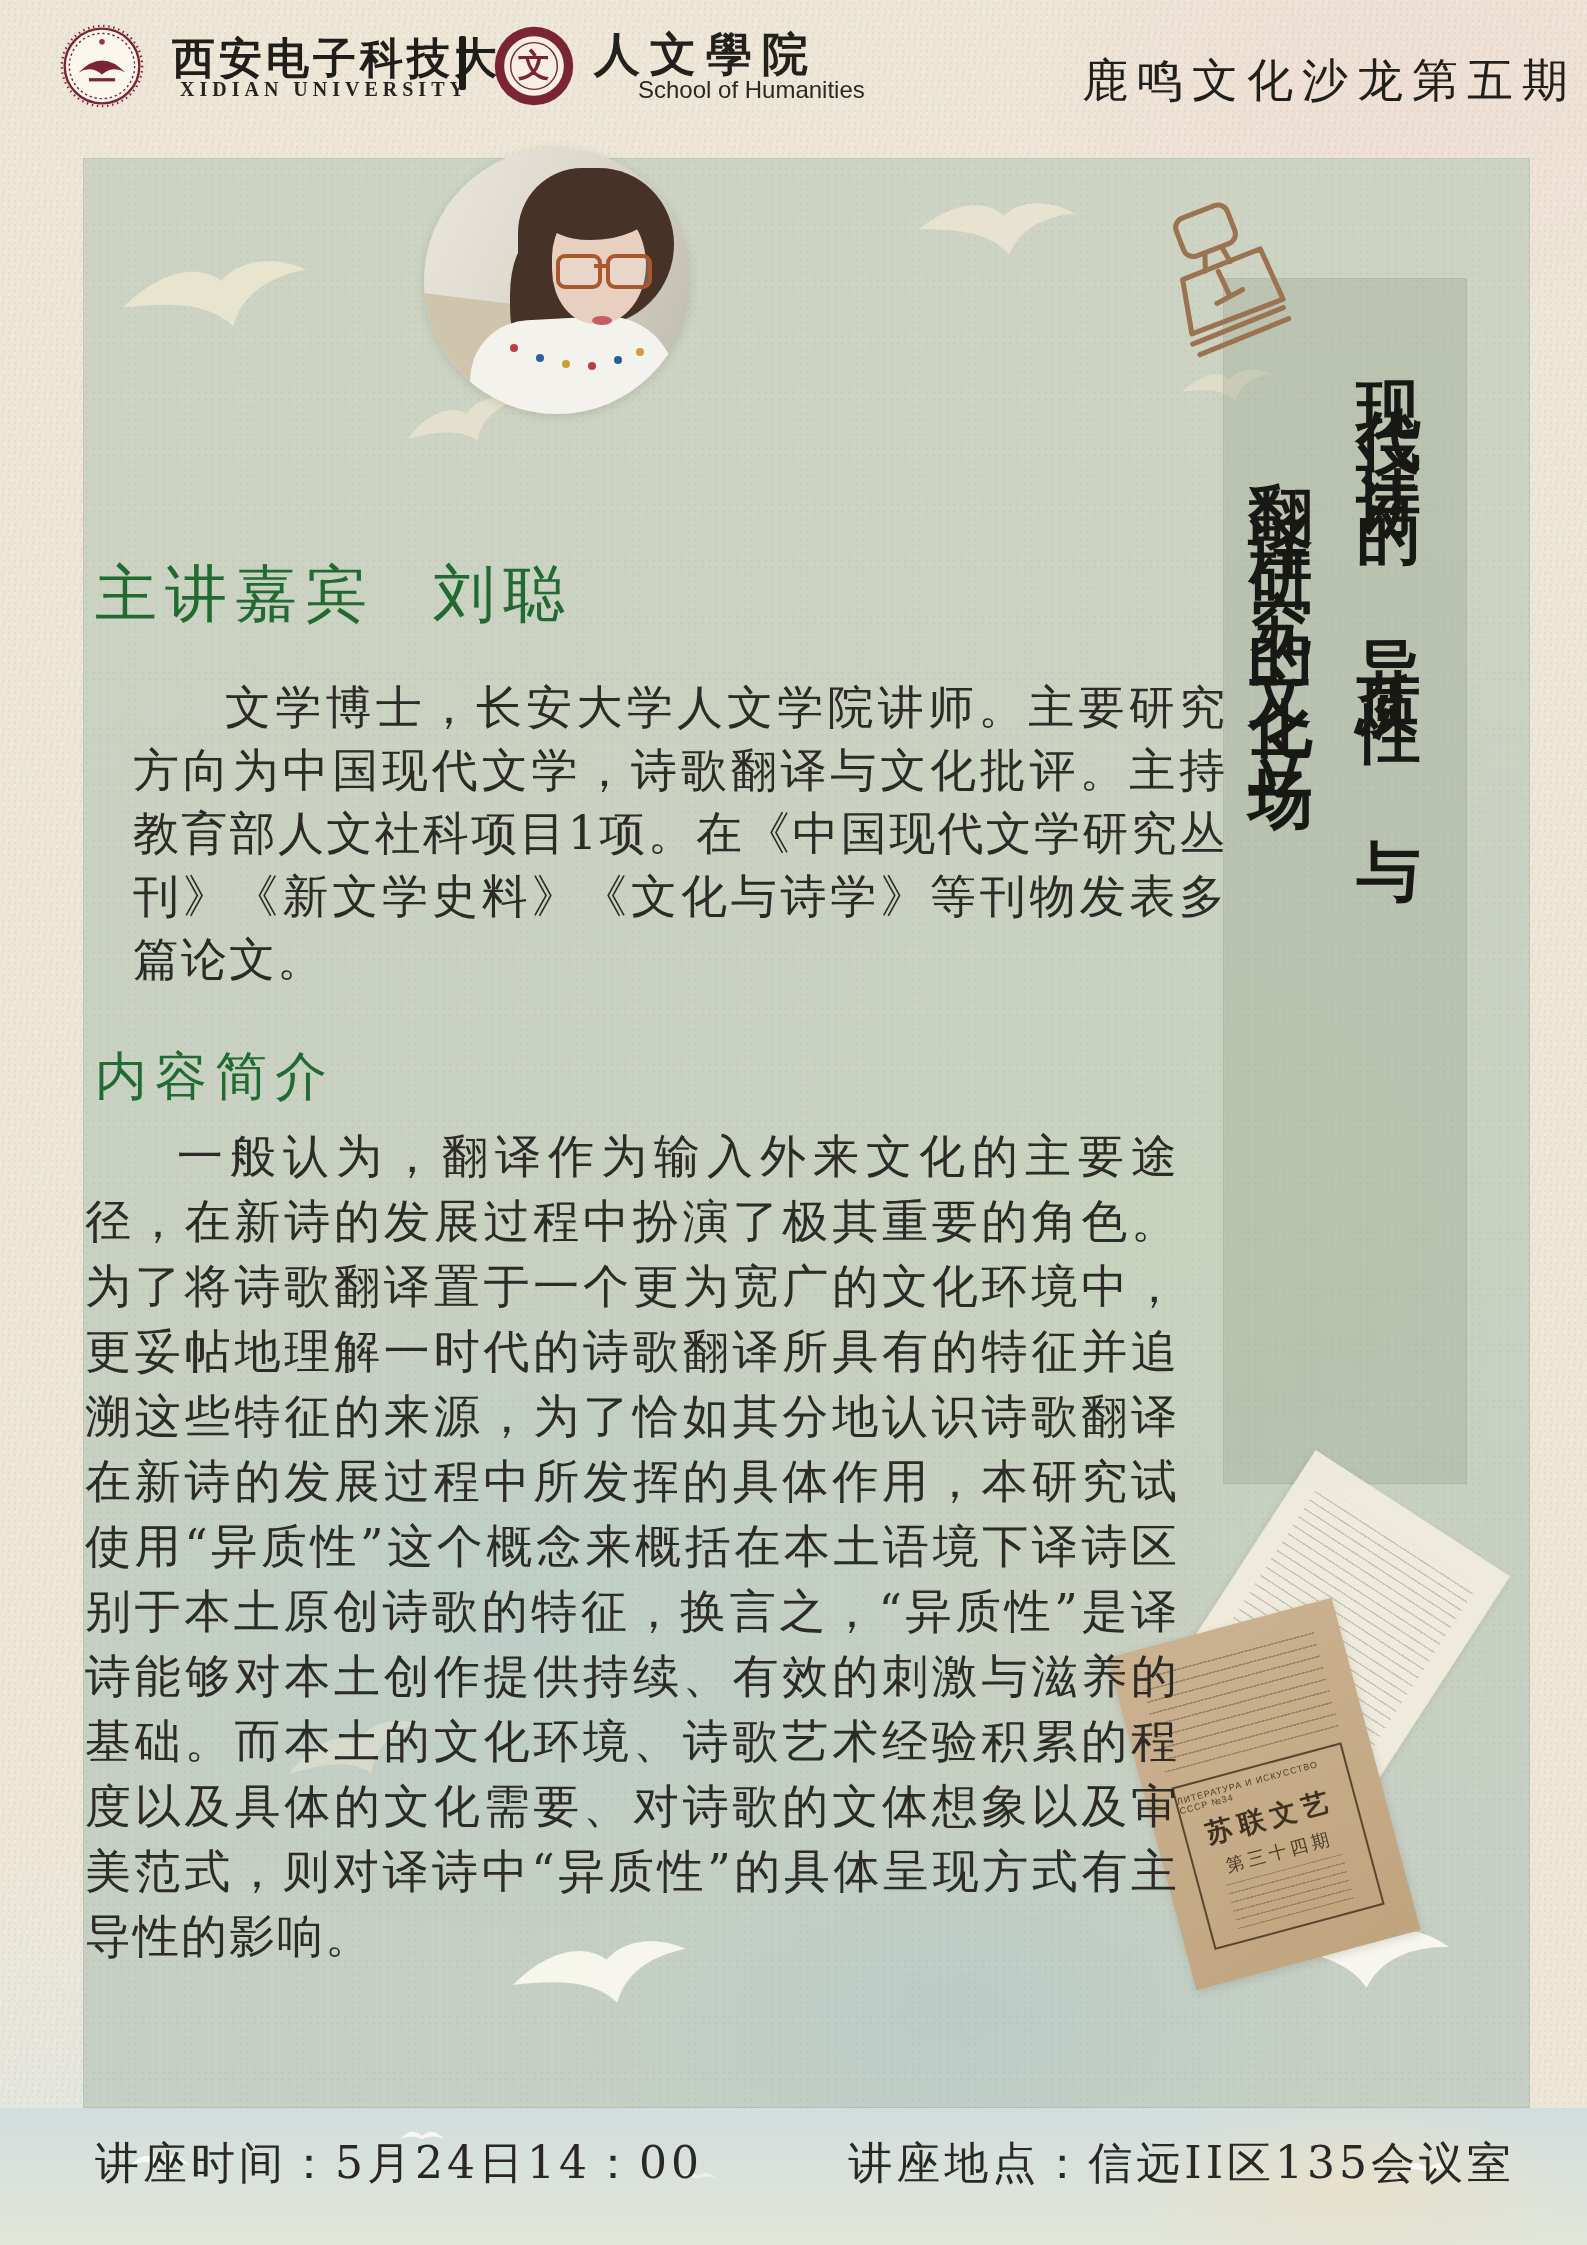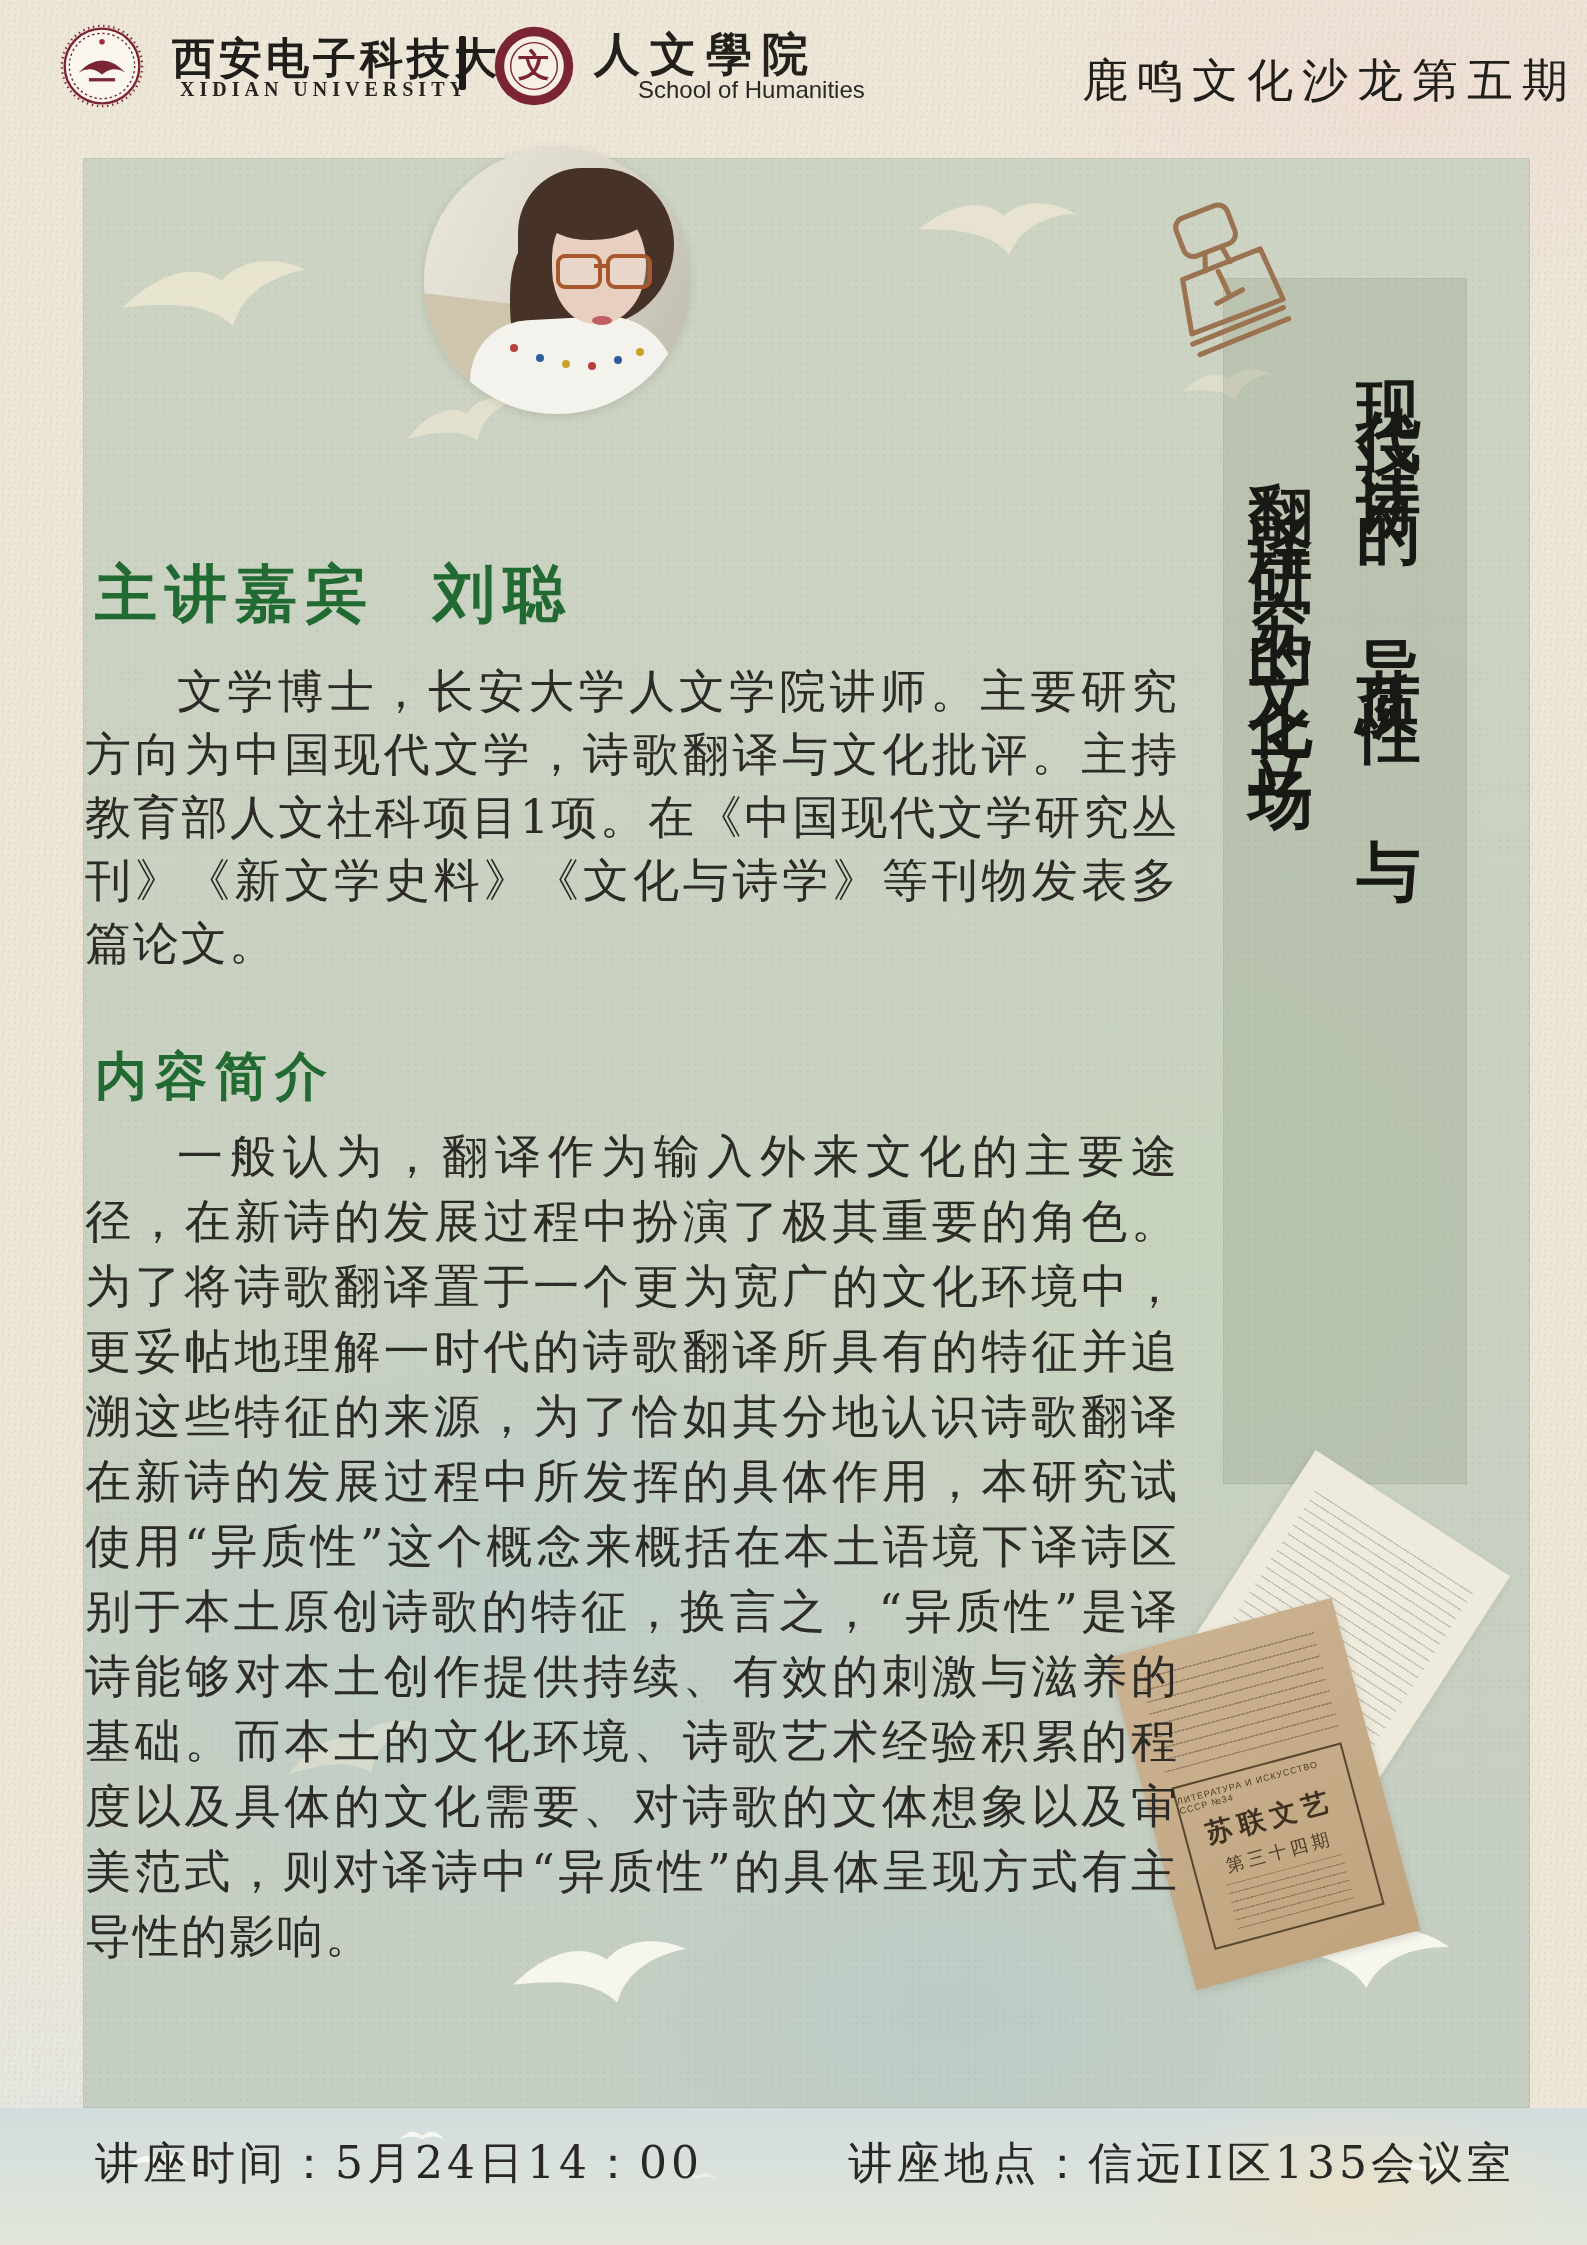--- a/index.html
+++ b/index.html
@@ -60,27 +60,27 @@
   .ph-collar{left:86px;top:196px;width:8px;height:8px;border-radius:50%;background:#b84040;
     box-shadow:26px 10px 0 #2e5e9e,52px 16px 0 #caa12d,78px 18px 0 #b84040,104px 12px 0 #2e5e9e,126px 4px 0 #caa12d;}
   .ph-face{left:128px;top:56px;width:94px;height:120px;background:#e9cfc0;border-radius:47% 53% 52% 48%;}
   .ph-bangs{left:122px;top:44px;width:104px;height:48px;background:#463227;border-radius:8px 8px 58% 42%;}
   .ph-lens{width:38px;height:27px;border:4px solid #a8582c;border-radius:9px;background:rgba(235,235,230,.25);}
   .ph-lens-l{left:132px;top:106px;}
   .ph-lens-r{left:182px;top:106px;}
   .ph-bridge{left:170px;top:116px;width:14px;height:4px;background:#a8582c;}
   .ph-lips{left:168px;top:168px;width:20px;height:9px;background:#c15f66;border-radius:50%;}
   
-  .green-hd{position:absolute;z-index:6;color:#216a31;font-weight:700;}
+  .green-hd{position:absolute;z-index:6;color:#216a31;font-weight:400;}
   .speaker-hd{left:95px;top:552px;font-size:62px;letter-spacing:8px;display:flex;}
   .speaker-hd .gap{width:58px;}
   .abstract-hd{left:95px;top:1042px;font-size:52px;letter-spacing:8px;}
   .para{position:absolute;left:85px;width:1094px;z-index:6;font-size:46px;color:#2c2b27;
     letter-spacing:2px;text-indent:2em;text-align:justify;}
-  .bio{top:660px;line-height:63px;}
+  .bio{top:676px;line-height:63px;margin-left:48px;}
   .abstract{top:1124px;line-height:65px;}
   
   .paper{position:absolute;z-index:4;box-shadow:0 3px 9px rgba(60,60,40,.14);}
   .paper-en{left:1212px;top:1488px;width:232px;height:312px;background:#f2eddf;transform:rotate(33deg);opacity:.92;}
   .paper-en .pg-lines{position:absolute;inset:26px 22px;opacity:.5;
     background:repeating-linear-gradient(0deg, rgba(95,90,75,.55) 0 1.5px, transparent 1.5px 10px);}
   .paper-cn{left:1148px;top:1622px;width:232px;height:344px;transform:rotate(-15deg);
     background:linear-gradient(160deg,#cbb291 0%,#c0a47e 100%);}
   .paper-cn .j-lines{position:absolute;left:26px;top:22px;right:26px;height:104px;opacity:.55;
     background:repeating-linear-gradient(0deg, rgba(70,55,35,.6) 0 1.5px, transparent 1.5px 12px);}

